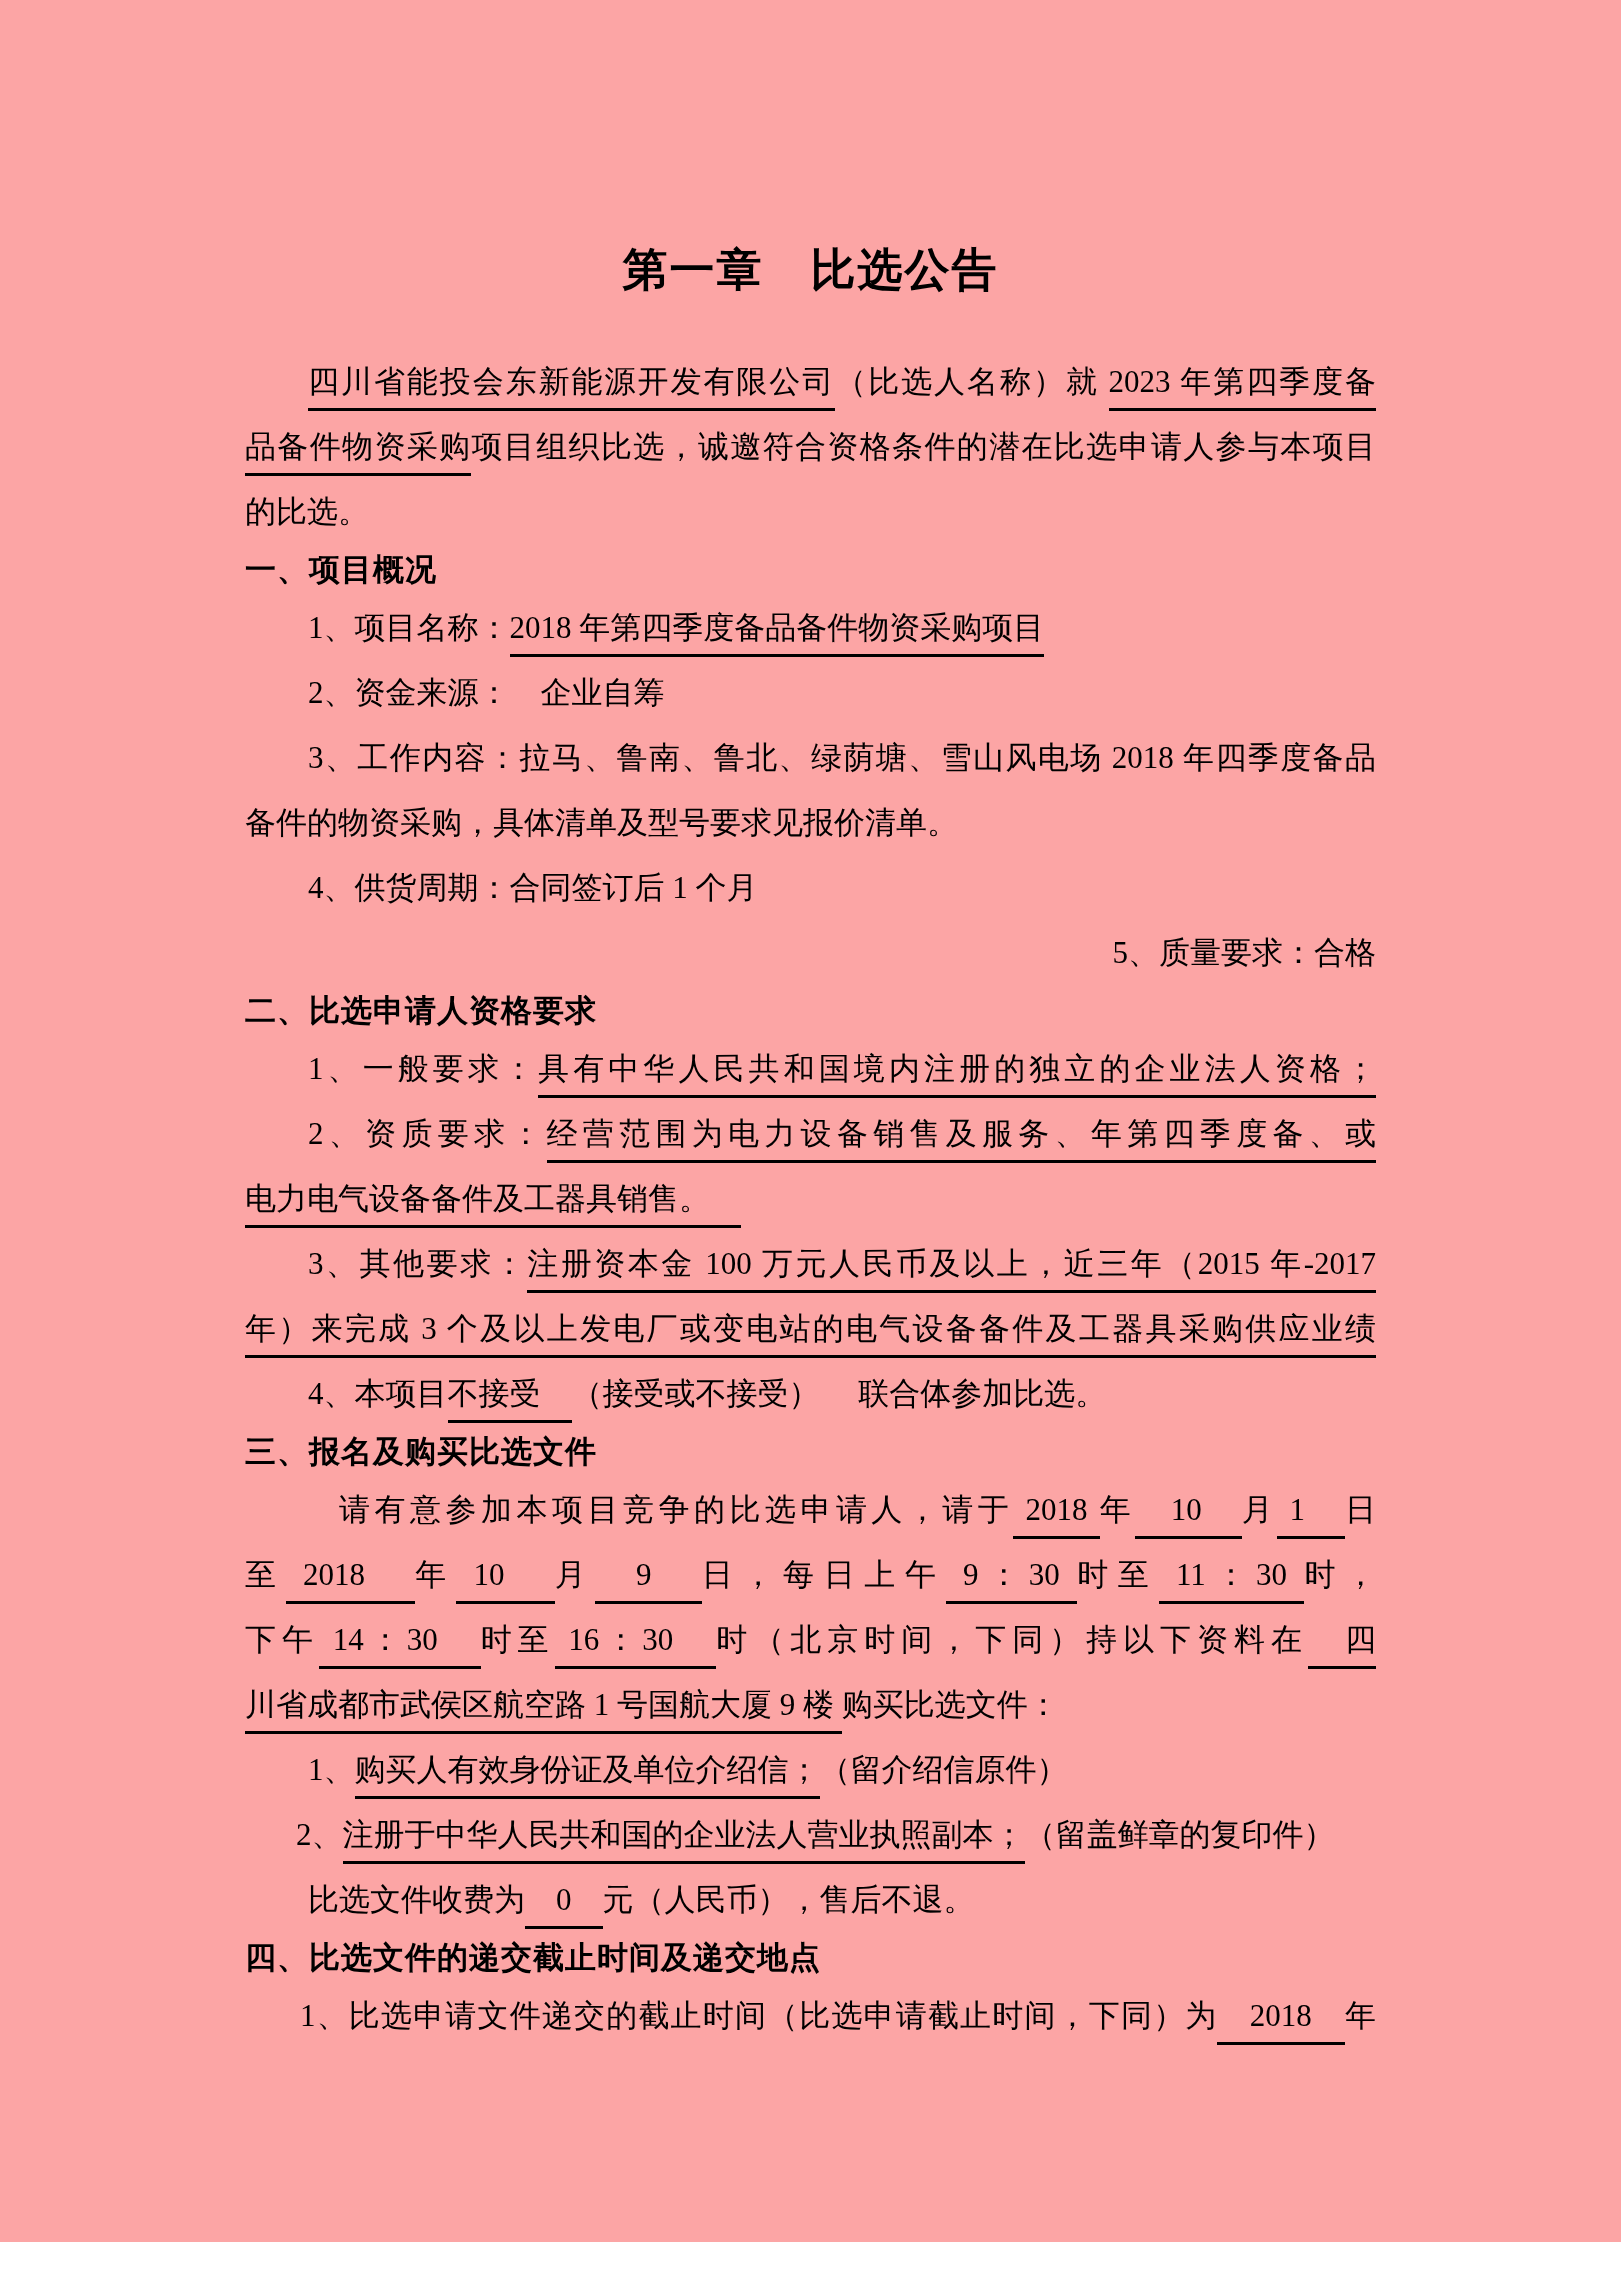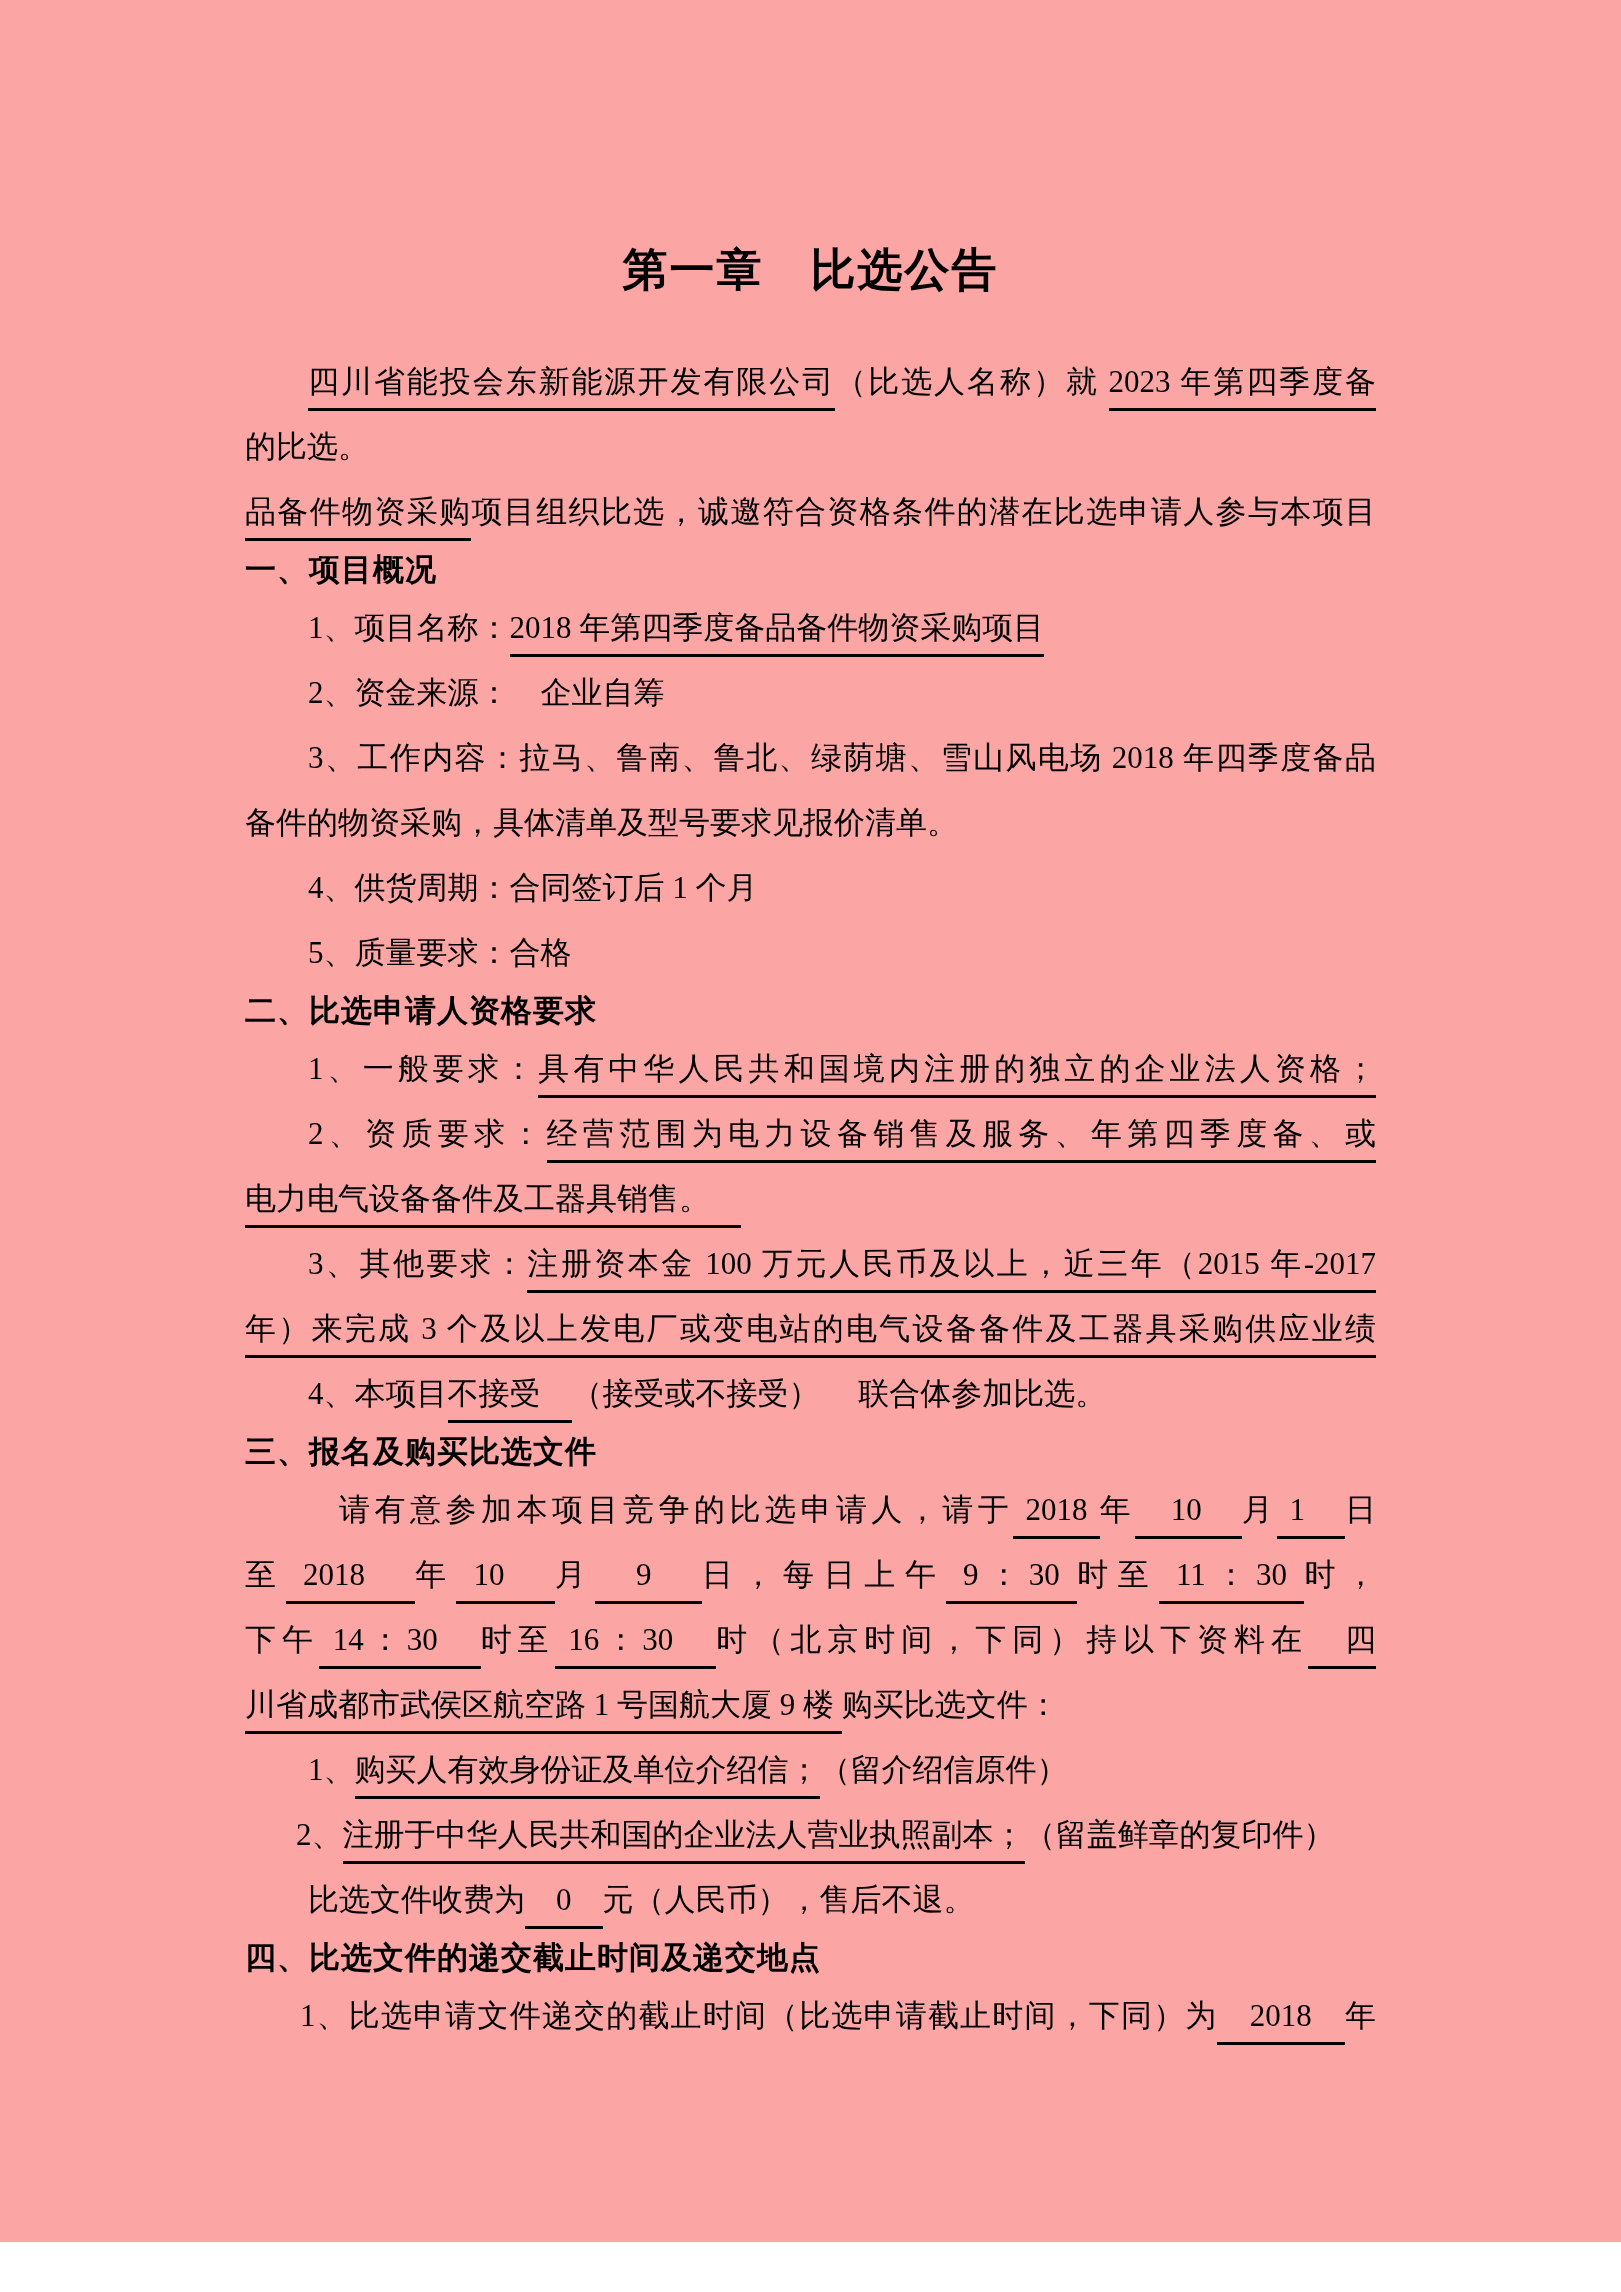--- a/index.html
+++ b/index.html
@@ -47,29 +47,29 @@
   }
 </style>
 </head>
 <body>
 
 <div class="page">
   <div class="content">
     <div class="doc-title">第一章　比选公告</div>
     <div>
         <div class="line j" style="text-indent: 63px;"><span class="u">四川省能投会东新能源开发有限公司</span><span>（比选人名称）就 </span><span class="u">2023 年第四季度备</span></div>
+        <div class="line j"><span class="u">品备件物资采购</span><span>项目组织比选，诚邀符合资格条件的潜在比选申请人参与本项目</span></div>
         <div class="line"><span>的比选。</span></div>
-        <div class="line j"><span class="u">品备件物资采购</span><span>项目组织比选，诚邀符合资格条件的潜在比选申请人参与本项目</span></div>
         <div class="line heading"><span>一、项目概况</span></div>
         <div class="line" style="text-indent: 63px;"><span>1、项目名称：</span><span class="u">2018 年第四季度备品备件物资采购项目</span></div>
         <div class="line" style="text-indent: 63px;"><span>2、资金来源：　企业自筹</span></div>
         <div class="line j" style="text-indent: 63px;"><span>3、工作内容：拉马、鲁南、鲁北、绿荫塘、雪山风电场 2018 年四季度备品</span></div>
         <div class="line"><span>备件的物资采购，具体清单及型号要求见报价清单。</span></div>
         <div class="line" style="text-indent: 63px;"><span>4、供货周期：合同签订后 1 个月</span></div>
-        <div class="line" style="text-indent: 63px;"><span>5、质量要求：合格</span></div>
+        <div class="line" style="text-indent: 63px; text-align: right;"><span>5、质量要求：合格</span></div>
         <div class="line heading"><span>二、比选申请人资格要求</span></div>
         <div class="line j" style="text-indent: 63px;"><span>1、一般要求：</span><span class="u">具有中华人民共和国境内注册的独立的企业法人资格；</span></div>
         <div class="line j" style="text-indent: 63px;"><span>2、资质要求：</span><span class="u">经营范围为电力设备销售及服务、年第四季度备、或</span></div>
         <div class="line"><span class="u">电力电气设备备件及工器具销售。　</span></div>
         <div class="line j" style="text-indent: 63px;"><span>3、其他要求：</span><span class="u">注册资本金 100 万元人民币及以上，近三年（2015 年-2017</span></div>
         <div class="line j"><span class="u">年）来完成 3 个及以上发电厂或变电站的电气设备备件及工器具采购供应业绩</span></div>
         <div class="line" style="text-indent: 63px;"><span>4、本项目</span><span class="u">不接受　</span><span>（接受或不接受）　 联合体参加比选。</span></div>
         <div class="line heading"><span>三、报名及购买比选文件</span></div>
         <div class="line j" style="text-indent: 94px;"><span>请有意参加本项目竞争的比选申请人，请于</span><span class="u"> 2018 </span><span>年</span><span class="u">　10　</span><span>月</span><span class="u"> 1　</span><span>日</span></div>
         <div class="line j"><span>至</span><span class="u"> 2018　</span><span>年</span><span class="u"> 10　</span><span>月</span><span class="u">　9　</span><span>日，每日上午</span><span class="u"> 9：30 </span><span>时至</span><span class="u"> 11：30 </span><span>时，</span></div>

